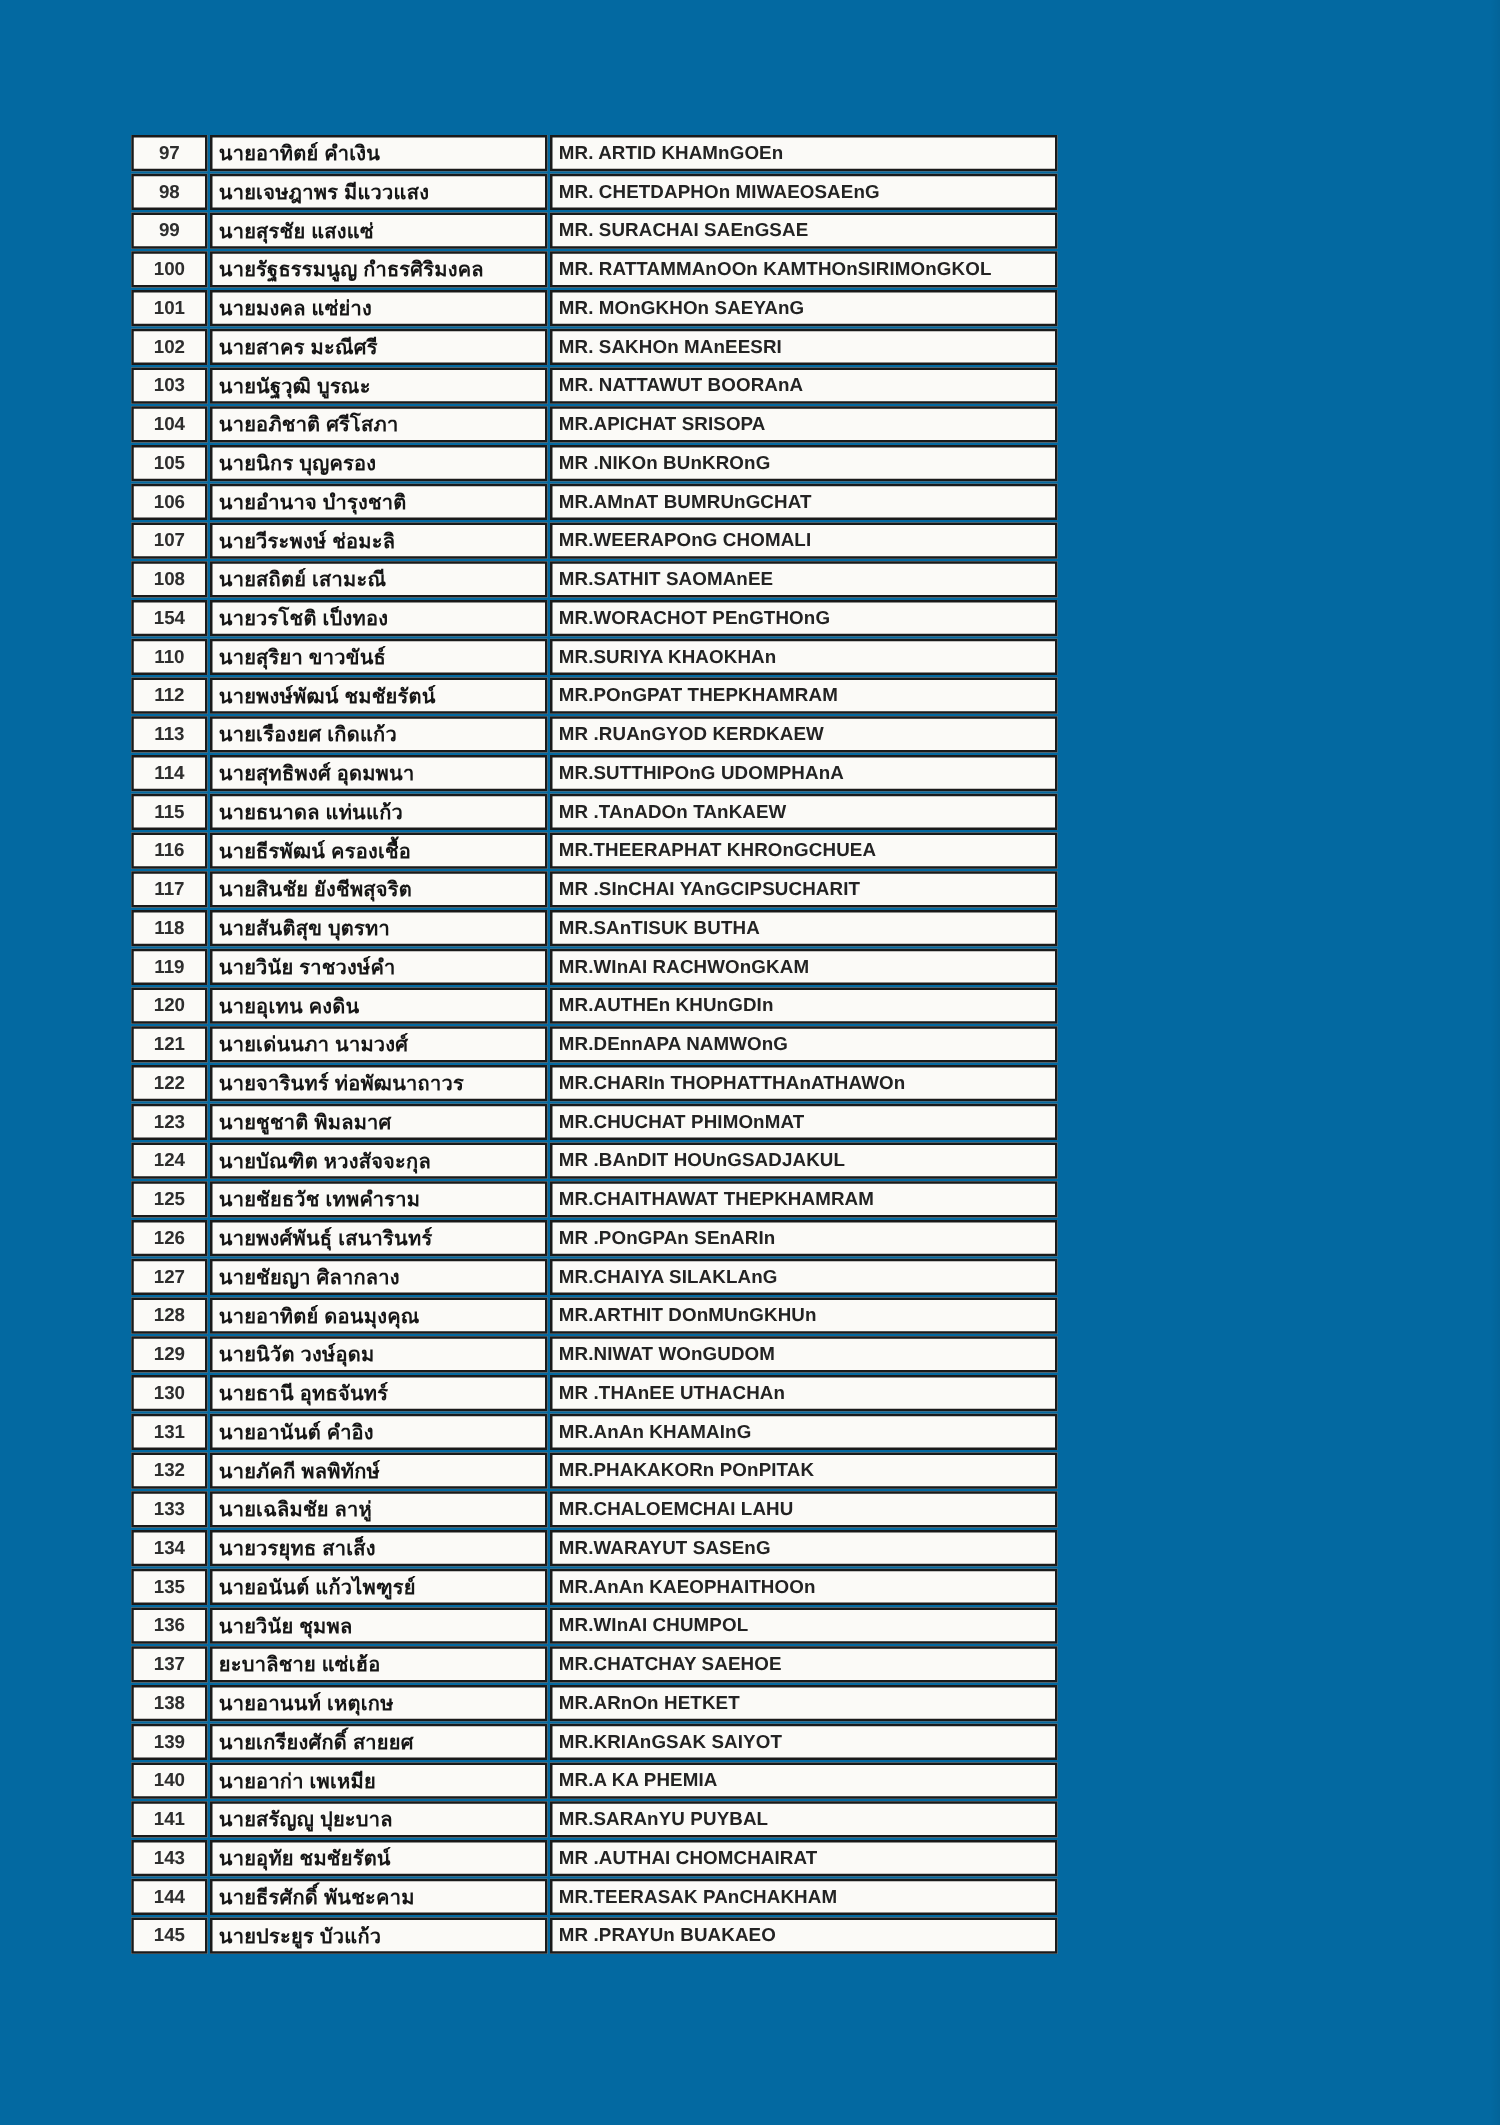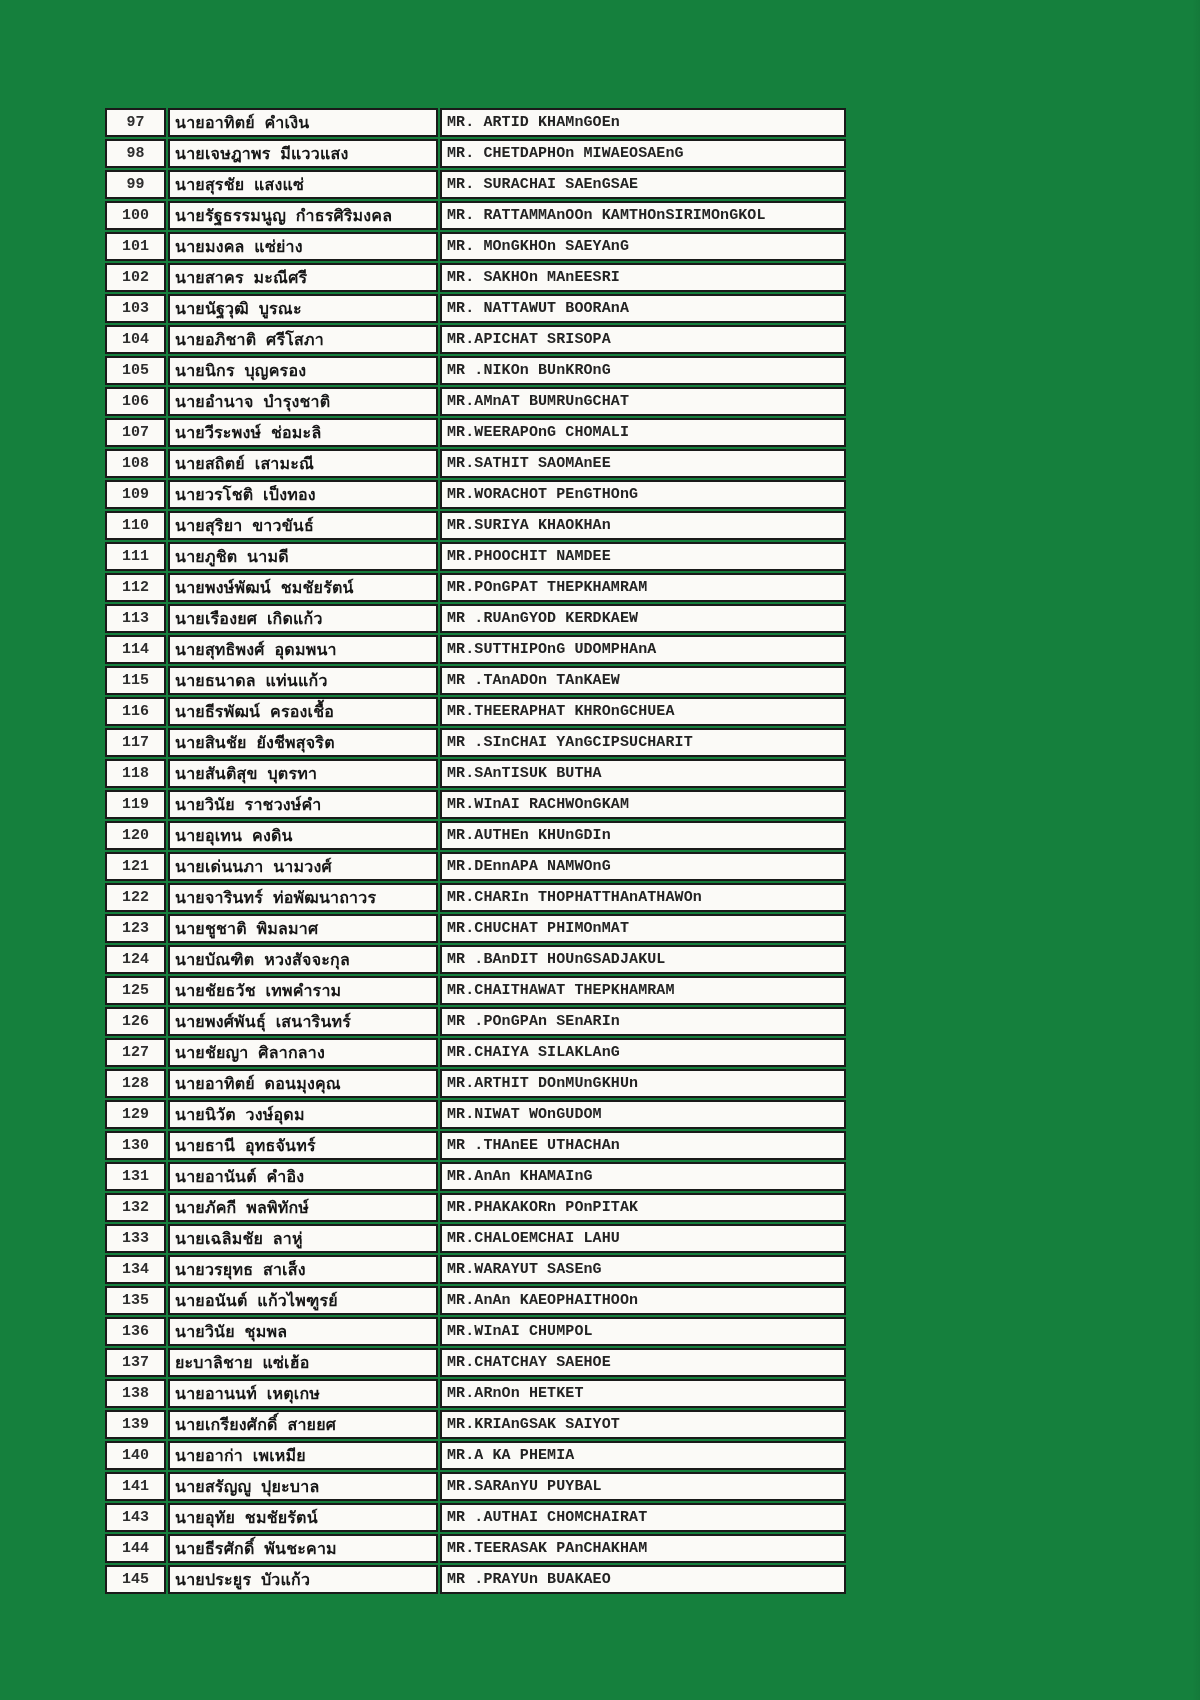--- a/index.html
+++ b/index.html
@@ -4,23 +4,23 @@
 <style>
   html, body {
     margin: 0;
     padding: 0;
     background: #e9e8e5;
   }
   .page {
     position: relative;
     width: 1200px;
     height: 1700px;
-    background: #15803d;
+    background: #0369a1;
     overflow: hidden;
-    font-family: Liberation Mono, monospace;
+    font-family: Liberation Sans, sans-serif;
   }
   table.name-table {
     position: absolute;
     left: 103px;
     top: 106px;
     border-collapse: separate;
     border-spacing: 2px;
     table-layout: fixed;
   }
   table.name-table td {
@@ -125,33 +125,28 @@
           <td class="num">107</td>
           <td class="thai">นายวีระพงษ์ ช่อมะลิ</td>
           <td class="eng">MR.WEERAPOnG CHOMALI</td>
         </tr>
         <tr>
           <td class="num">108</td>
           <td class="thai">นายสถิตย์ เสามะณี</td>
           <td class="eng">MR.SATHIT SAOMAnEE</td>
         </tr>
         <tr>
-          <td class="num">109</td>
+          <td class="num">154</td>
           <td class="thai">นายวรโชติ เป็งทอง</td>
           <td class="eng">MR.WORACHOT PEnGTHOnG</td>
         </tr>
         <tr>
           <td class="num">110</td>
           <td class="thai">นายสุริยา ขาวขันธ์</td>
           <td class="eng">MR.SURIYA KHAOKHAn</td>
-        </tr>
-        <tr>
-          <td class="num">111</td>
-          <td class="thai">นายภูชิต นามดี</td>
-          <td class="eng">MR.PHOOCHIT NAMDEE</td>
         </tr>
         <tr>
           <td class="num">112</td>
           <td class="thai">นายพงษ์พัฒน์ ชมชัยรัตน์</td>
           <td class="eng">MR.POnGPAT THEPKHAMRAM</td>
         </tr>
         <tr>
           <td class="num">113</td>
           <td class="thai">นายเรืองยศ เกิดแก้ว</td>
           <td class="eng">MR .RUAnGYOD KERDKAEW</td>

